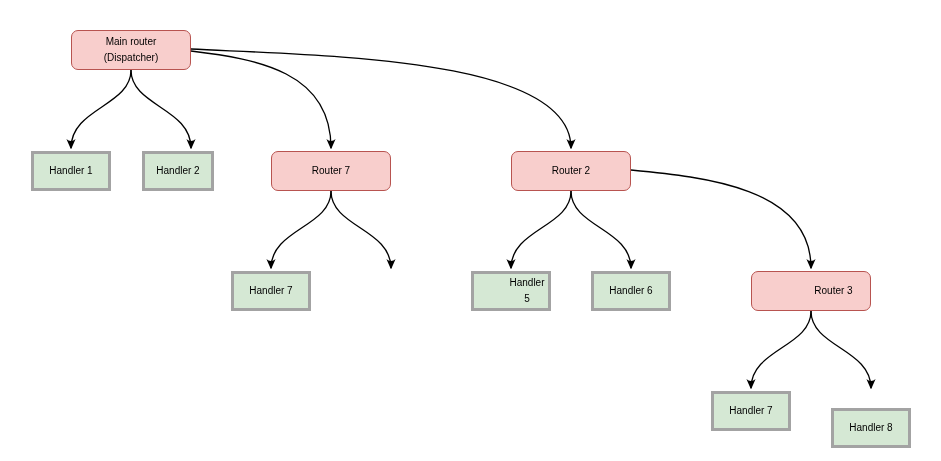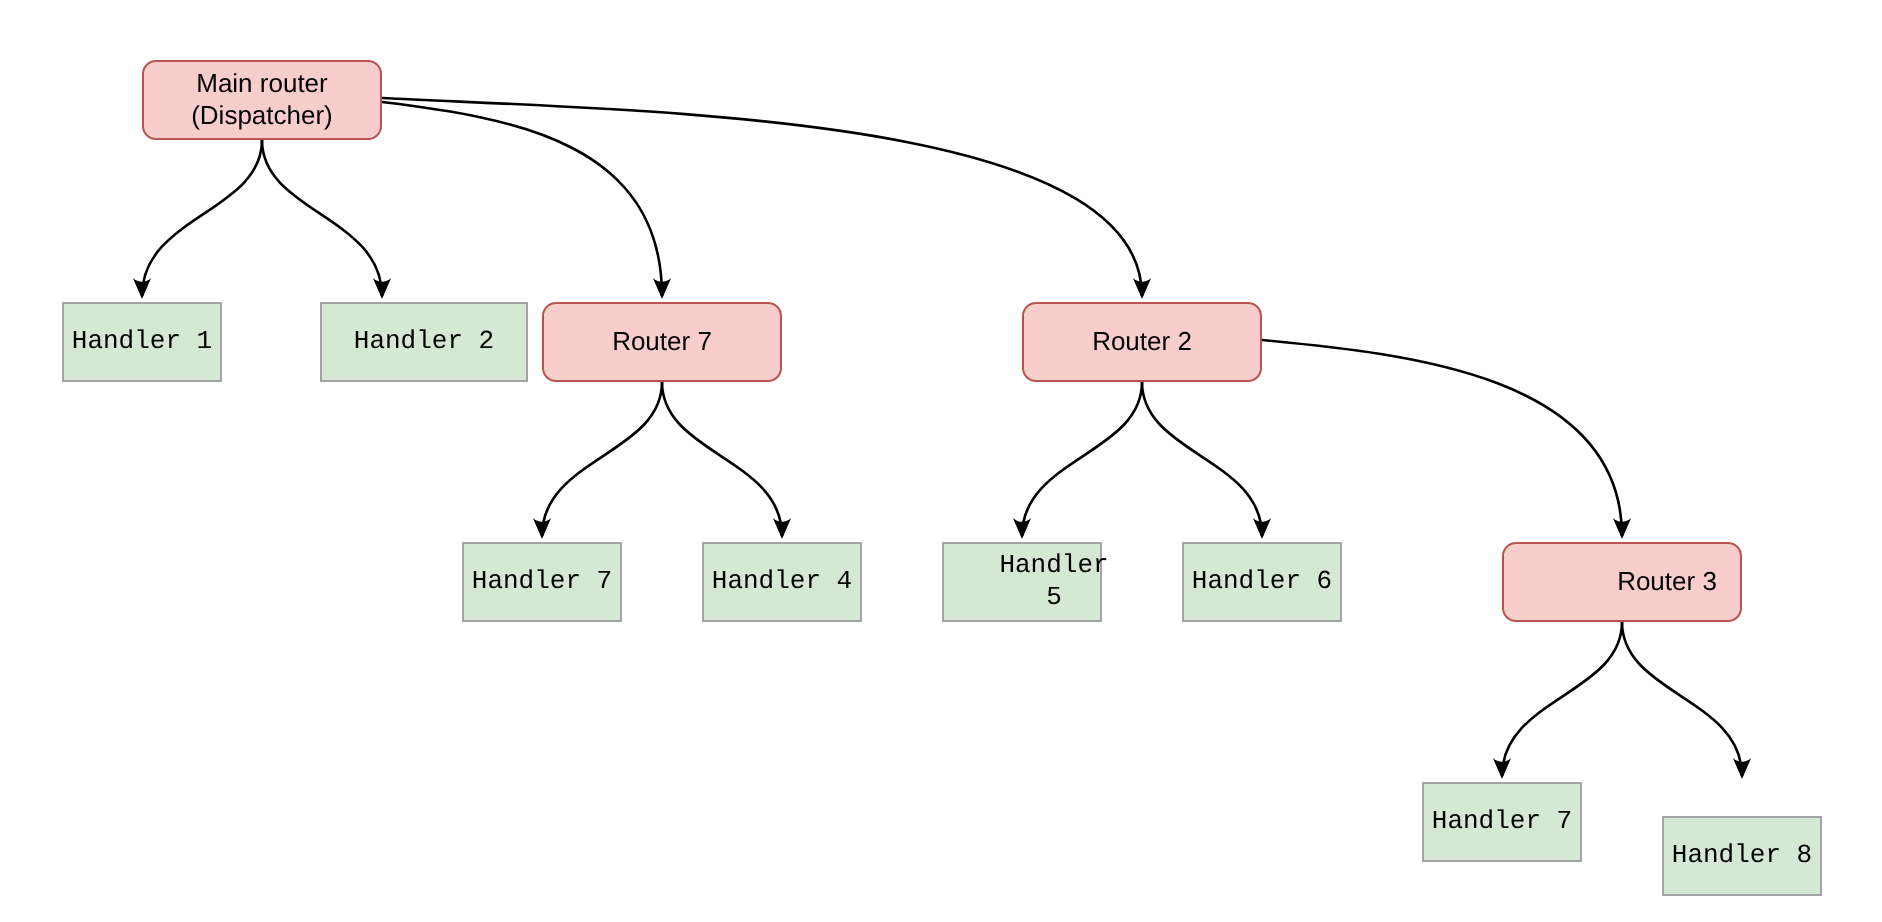--- a/index.html
+++ b/index.html
@@ -27,38 +27,37 @@
     stroke: #000000;
     stroke-width: 1.3;
   }
   .node {
     position: absolute;
     height: 40px;
     box-sizing: border-box;
     display: flex;
     align-items: center;
     justify-content: center;
-    font-size: 13px;
+    font-size: 10px;
     color: #000000;
   }
   .node .node-label {
     white-space: pre-line;
     text-align: center;
     line-height: 16px;
   }
   .router {
     background: #f8cecc;
     border: 1px solid #b85450;
     border-radius: 7px;
   }
   .handler {
     background: #d5e8d4;
-    border: 1px solid #a3a3a3;
+    border: 3px solid #a3a3a3;
     border-radius: 0;
-    font-family: Liberation Mono, monospace;
   }
 </style>
 </head>
 <body>
 
 <div class="canvas">
 
   <svg class="edges-layer" width="941" height="461" viewBox="0 0 941 461" xmlns="http://www.w3.org/2000/svg">
     <defs>
       <marker id="arrowhead" viewBox="0 0 10 10" refX="8.6" refY="5" markerWidth="8" markerHeight="8" orient="auto">
@@ -84,39 +83,36 @@
 
   <div class="node router" style="left:71px; top:30px; width:120px;">
     <span class="node-label">Main router
 (Dispatcher)</span>
   </div>
 
   <div class="node handler" style="left:31px; top:151px; width:80px;">
     <span class="node-label">Handler 1</span>
   </div>
 
-  <div class="node handler" style="left:160px; top:151px; width:104px;">
+  <div class="node handler" style="left:142px; top:151px; width:72px;">
     <span class="node-label">Handler 2</span>
   </div>
 
   <div class="node router" style="left:271px; top:151px; width:120px;">
     <span class="node-label">Router 7</span>
   </div>
 
   <div class="node router" style="left:511px; top:151px; width:120px;">
     <span class="node-label">Router 2</span>
   </div>
 
   <div class="node handler" style="left:231px; top:271px; width:80px;">
     <span class="node-label">Handler 7</span>
   </div>
 
-  <div class="node handler" style="left:351px; top:271px; width:80px;">
-    <span class="node-label">Handler 4</span>
-  </div>
 
   <div class="node handler" style="left:471px; top:271px; width:80px;padding-left:32px;">
     <span class="node-label">Handler 5</span>
   </div>
 
   <div class="node handler" style="left:591px; top:271px; width:80px;align-items:center;">
     <span class="node-label">Handler 6</span>
   </div>
 
   <div class="node router" style="left:751px; top:271px; width:120px;padding-left:45px;">

